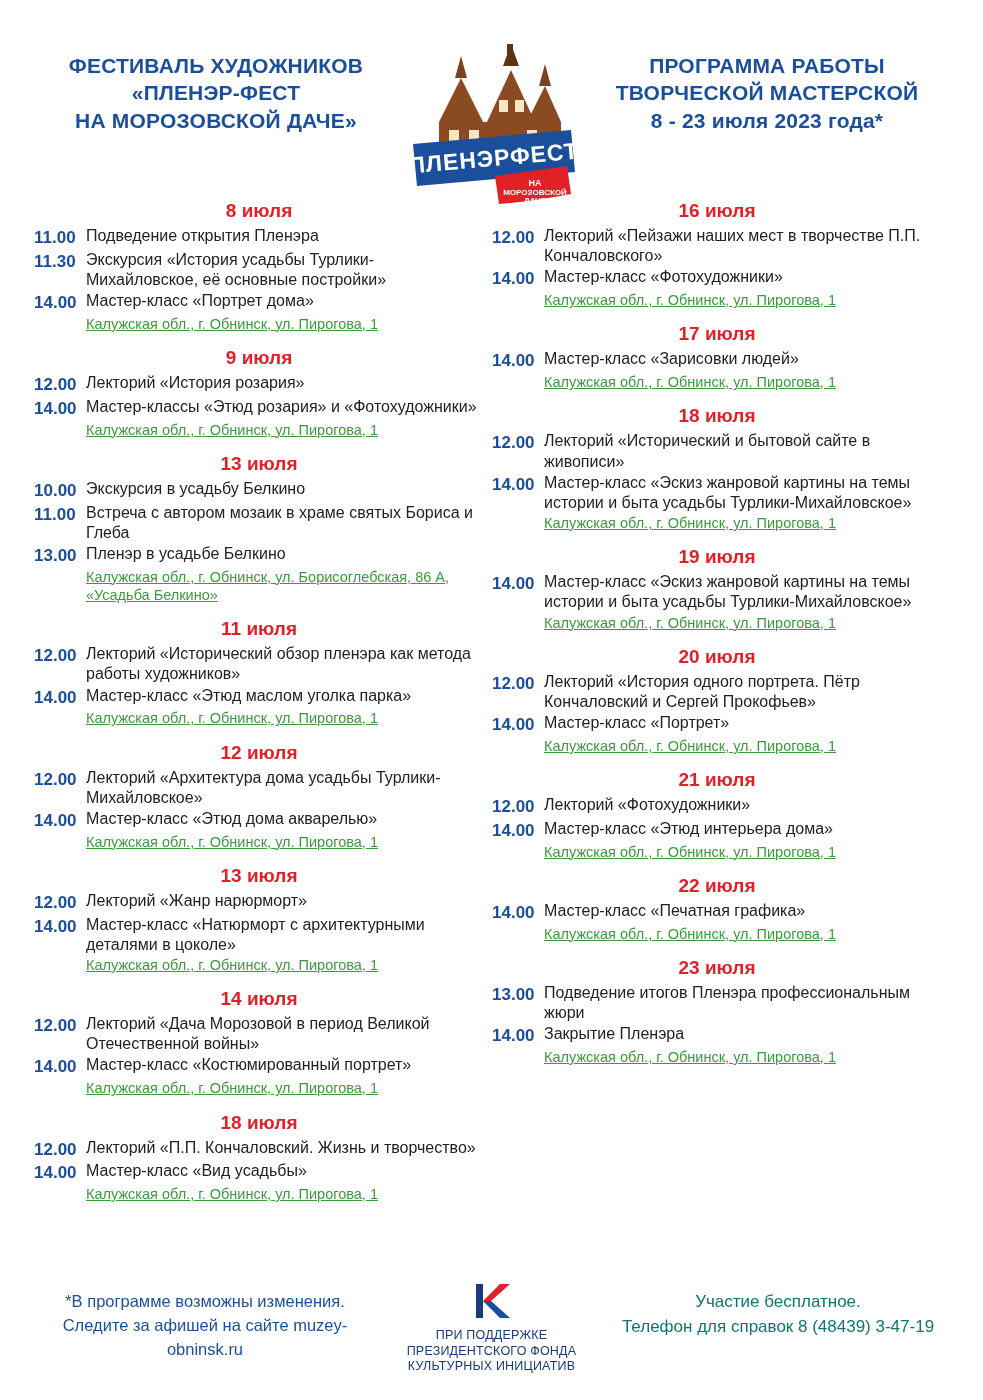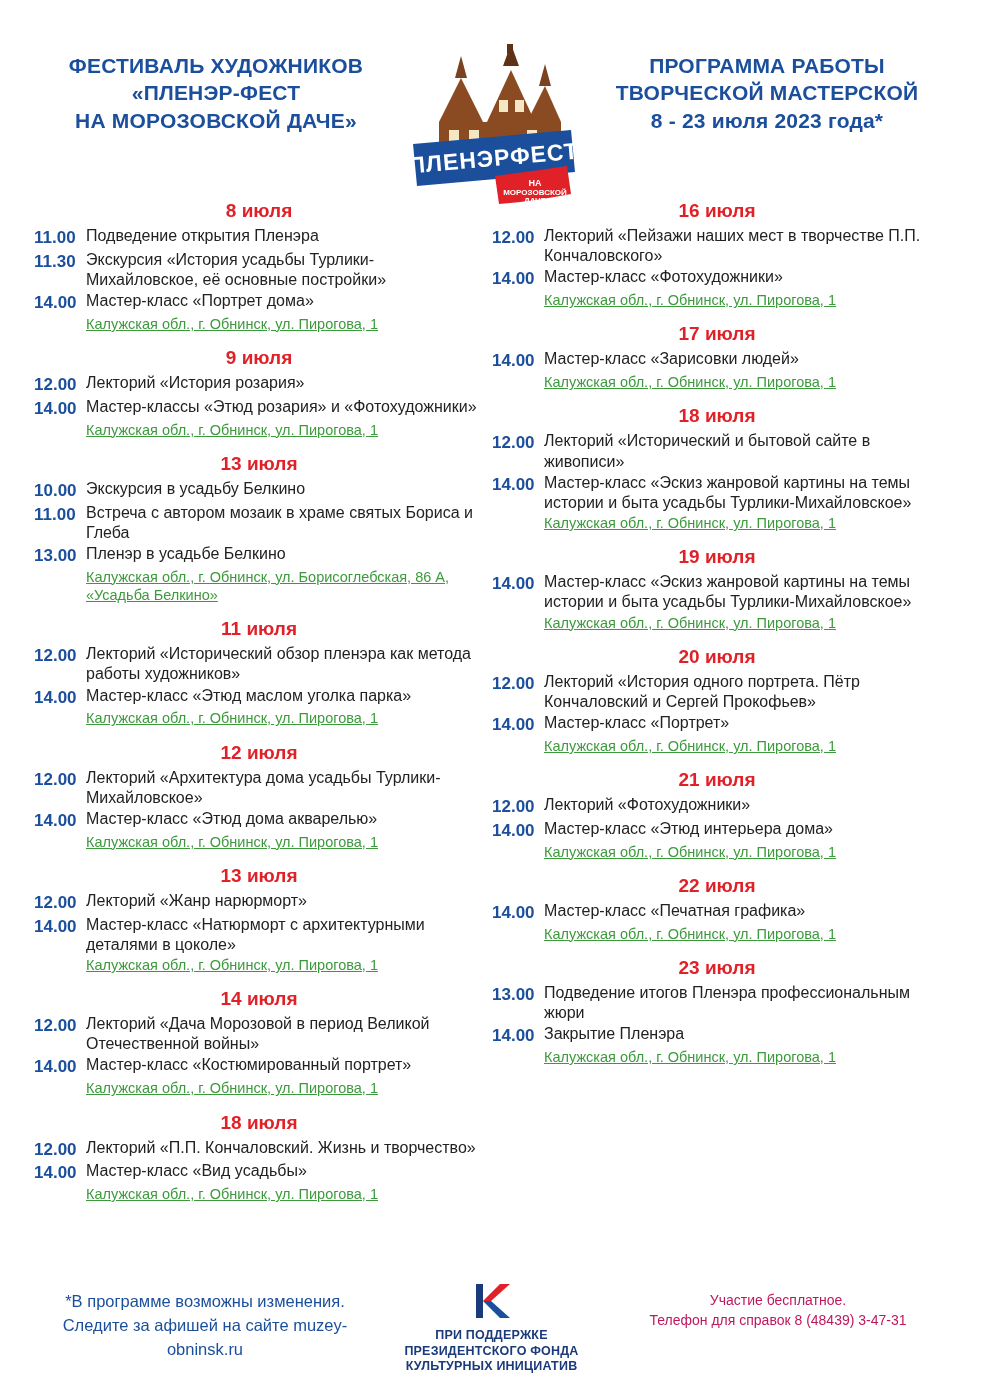--- a/index.html
+++ b/index.html
@@ -102,39 +102,39 @@
   }
   .footer-left {
     color: #1b4f9c;
     font-size: 16.5px;
     line-height: 1.45;
     text-align: center;
     width: 330px;
     padding-top: 10px;
   }
   .footer-right {
-    color: #be185d;
-    font-size: 14px;
+    color: #0f766e;
+    font-size: 17px;
     line-height: 1.45;
     text-align: center;
     width: 330px;
     padding-top: 10px;
   }
   .footer-center {
     width: 210px;
     text-align: center;
   }
   .fond-logo {
     width: 56px; height: 44px;
     margin: 0 auto 4px auto;
     position: relative;
   }
   .fond-text {
     color: #1b3a7a;
-    font-weight: bold;
+    font-weight: normal;
     font-size: 12.5px;
     line-height: 1.25;
     text-transform: uppercase;
     letter-spacing: .2px;
   }
 </style>
 </head>
 <body>
 
 <div class="poster">
@@ -401,16 +401,16 @@
           <path d="M19 21 L36 38 L46 38 L27 21 Z" fill="#1b4f9c"></path>
         </svg>
       </div>
       <div class="fond-text">ПРИ ПОДДЕРЖКЕ</div>
       <div class="fond-text">ПРЕЗИДЕНТСКОГО ФОНДА</div>
       <div class="fond-text">КУЛЬТУРНЫХ ИНИЦИАТИВ</div>
     </div>
 
     <div class="footer-right">
       <div>Участие бесплатное.</div>
-      <div>Телефон для справок 8 (48439) 3-47-31</div>
+      <div>Телефон для справок 8 (48439) 3-47-19</div>
     </div>
   </div>
 </div>
 
 </body></html>

